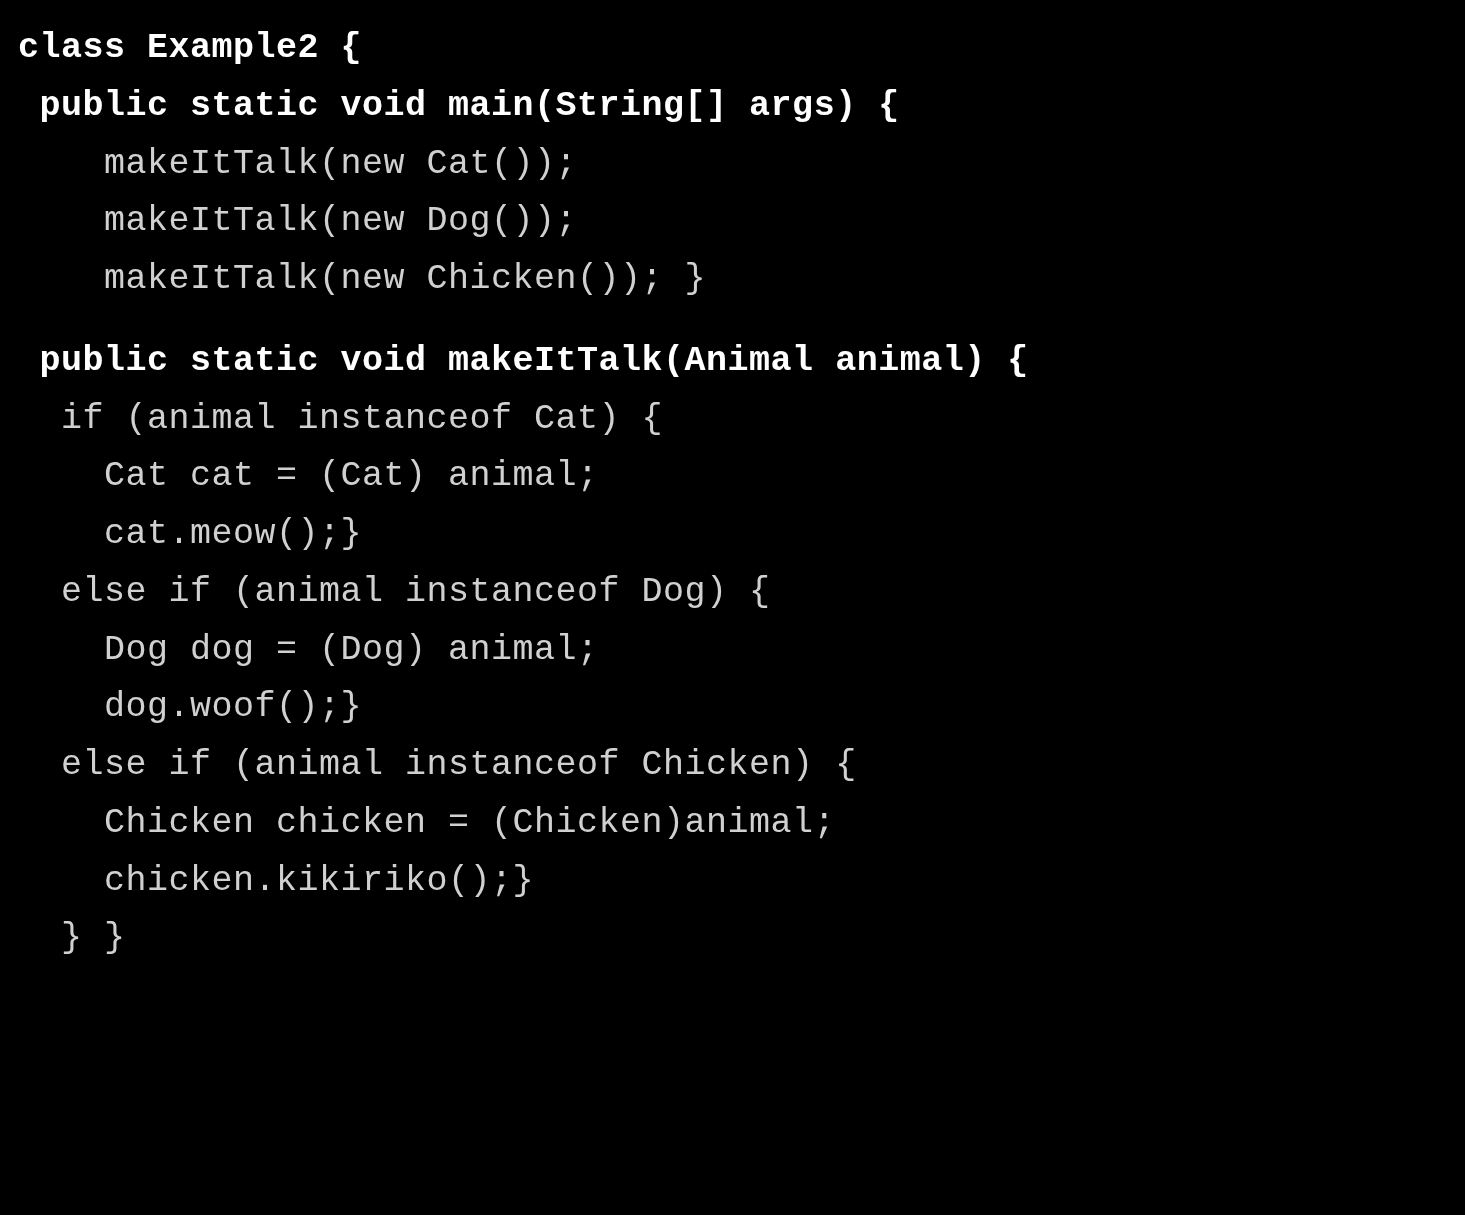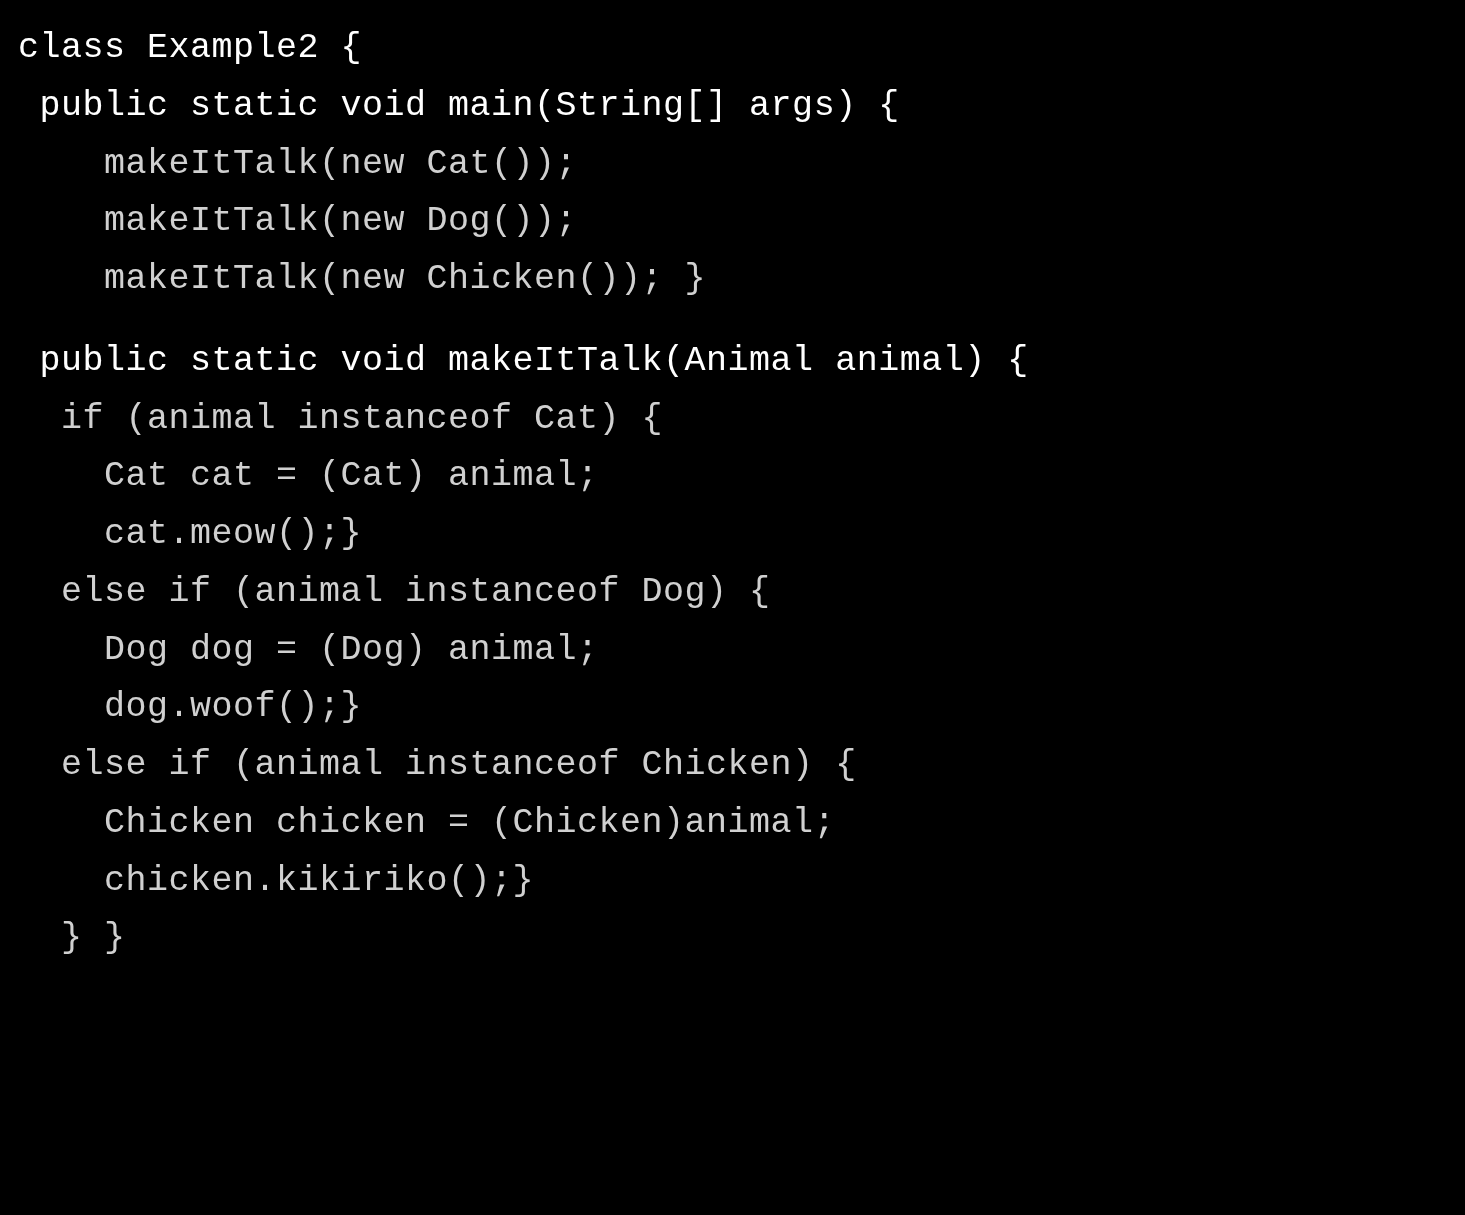--- a/index.html
+++ b/index.html
@@ -16,21 +16,21 @@
     line-height: 1.65;
     white-space: pre;
     color: #d0d0d0;
     padding: 20px 0 0 18px;
     letter-spacing: 0.5px;
   }
   .code-line {
     display: block;
   }
   .bold {
-    font-weight: normal;
+    font-weight: bold;
     color: #ffffff;
   }
   .extra-gap {
     display: block;
     height: 24px;
   }
 </style>
 </head>
 <body>
 

